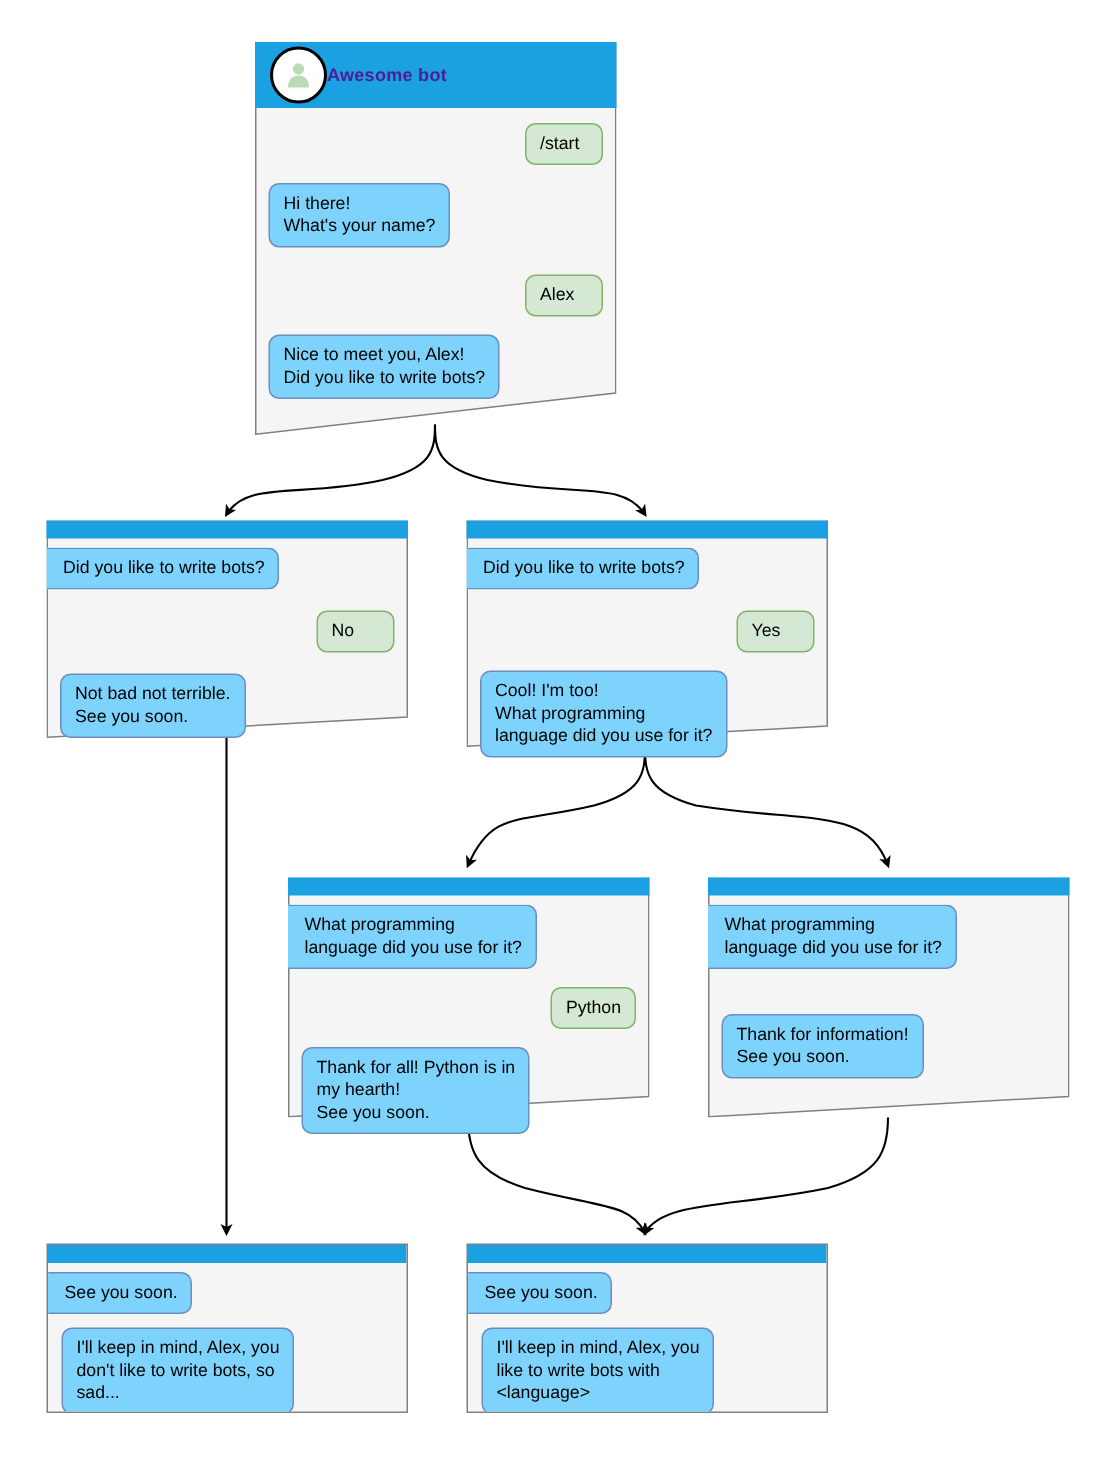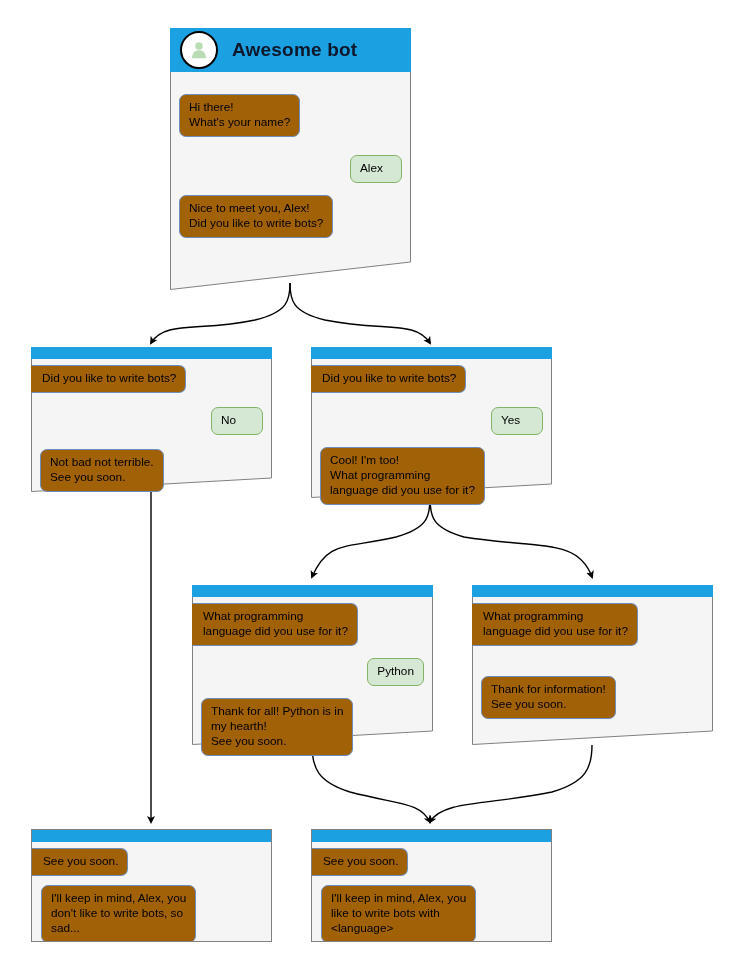--- a/index.html
+++ b/index.html
@@ -74,24 +74,23 @@
     border-radius: 50%;
     background: #ffffff;
     border: 2px solid #000000;
     box-sizing: border-box;
     display: flex;
     align-items: center;
     justify-content: center;
     flex: none;
   }
   .bot-title {
-    color: #0f172a;
-    font-size: 19px;
+    color: #4c1d95;
+    font-size: 12px;
     font-weight: bold;
-    margin-left: 14px;
     letter-spacing: 0.2px;
   }
   .msgs {
     position: absolute;
     left: 0;
     right: 0;
     top: 44px;
     bottom: 0;
     padding: 10px 9px 0 9px;
     box-sizing: border-box;
@@ -112,21 +111,21 @@
     font-size: 11.8px;
     line-height: 15px;
     color: #000000;
     padding: 5px 9px 6px 9px;
     border-radius: 7px;
     border: 1px solid transparent;
     max-width: 76%;
     white-space: pre-line;
   }
   .bubble.bot {
-    background: #a16207;
+    background: #7dd3fc;
     border-color: #6c8ebf;
   }
   .bubble.user {
     background: #d5e8d4;
     border-color: #82b366;
     min-width: 52px;
     text-align: left;
   }
   .bubble.clipleft {
     border-top-left-radius: 0;
@@ -175,20 +174,23 @@
       <div class="titlebar">
         <div class="avatar">
           <svg width="22" height="22" viewBox="0 0 24 24" aria-hidden="true">
             <circle cx="12" cy="7.6" r="4.1" fill="#b9dcb4"></circle>
             <path d="M4.4 21 C4.4 14.8 8 12.4 12 12.4 C16 12.4 19.6 14.8 19.6 21 Z" fill="#b9dcb4"></path>
           </svg>
         </div>
         <div class="bot-title">Awesome bot</div>
       </div>
       <div class="msgs">
+        <div class="row right">
+          <div class="bubble user">/start</div>
+        </div>
         <div class="sp-12"></div>
         <div class="row left">
           <div class="bubble bot">Hi there!
 What's your name?</div>
         </div>
         <div class="sp-18"></div>
         <div class="row right">
           <div class="bubble user">Alex</div>
         </div>
         <div class="sp-12"></div>

